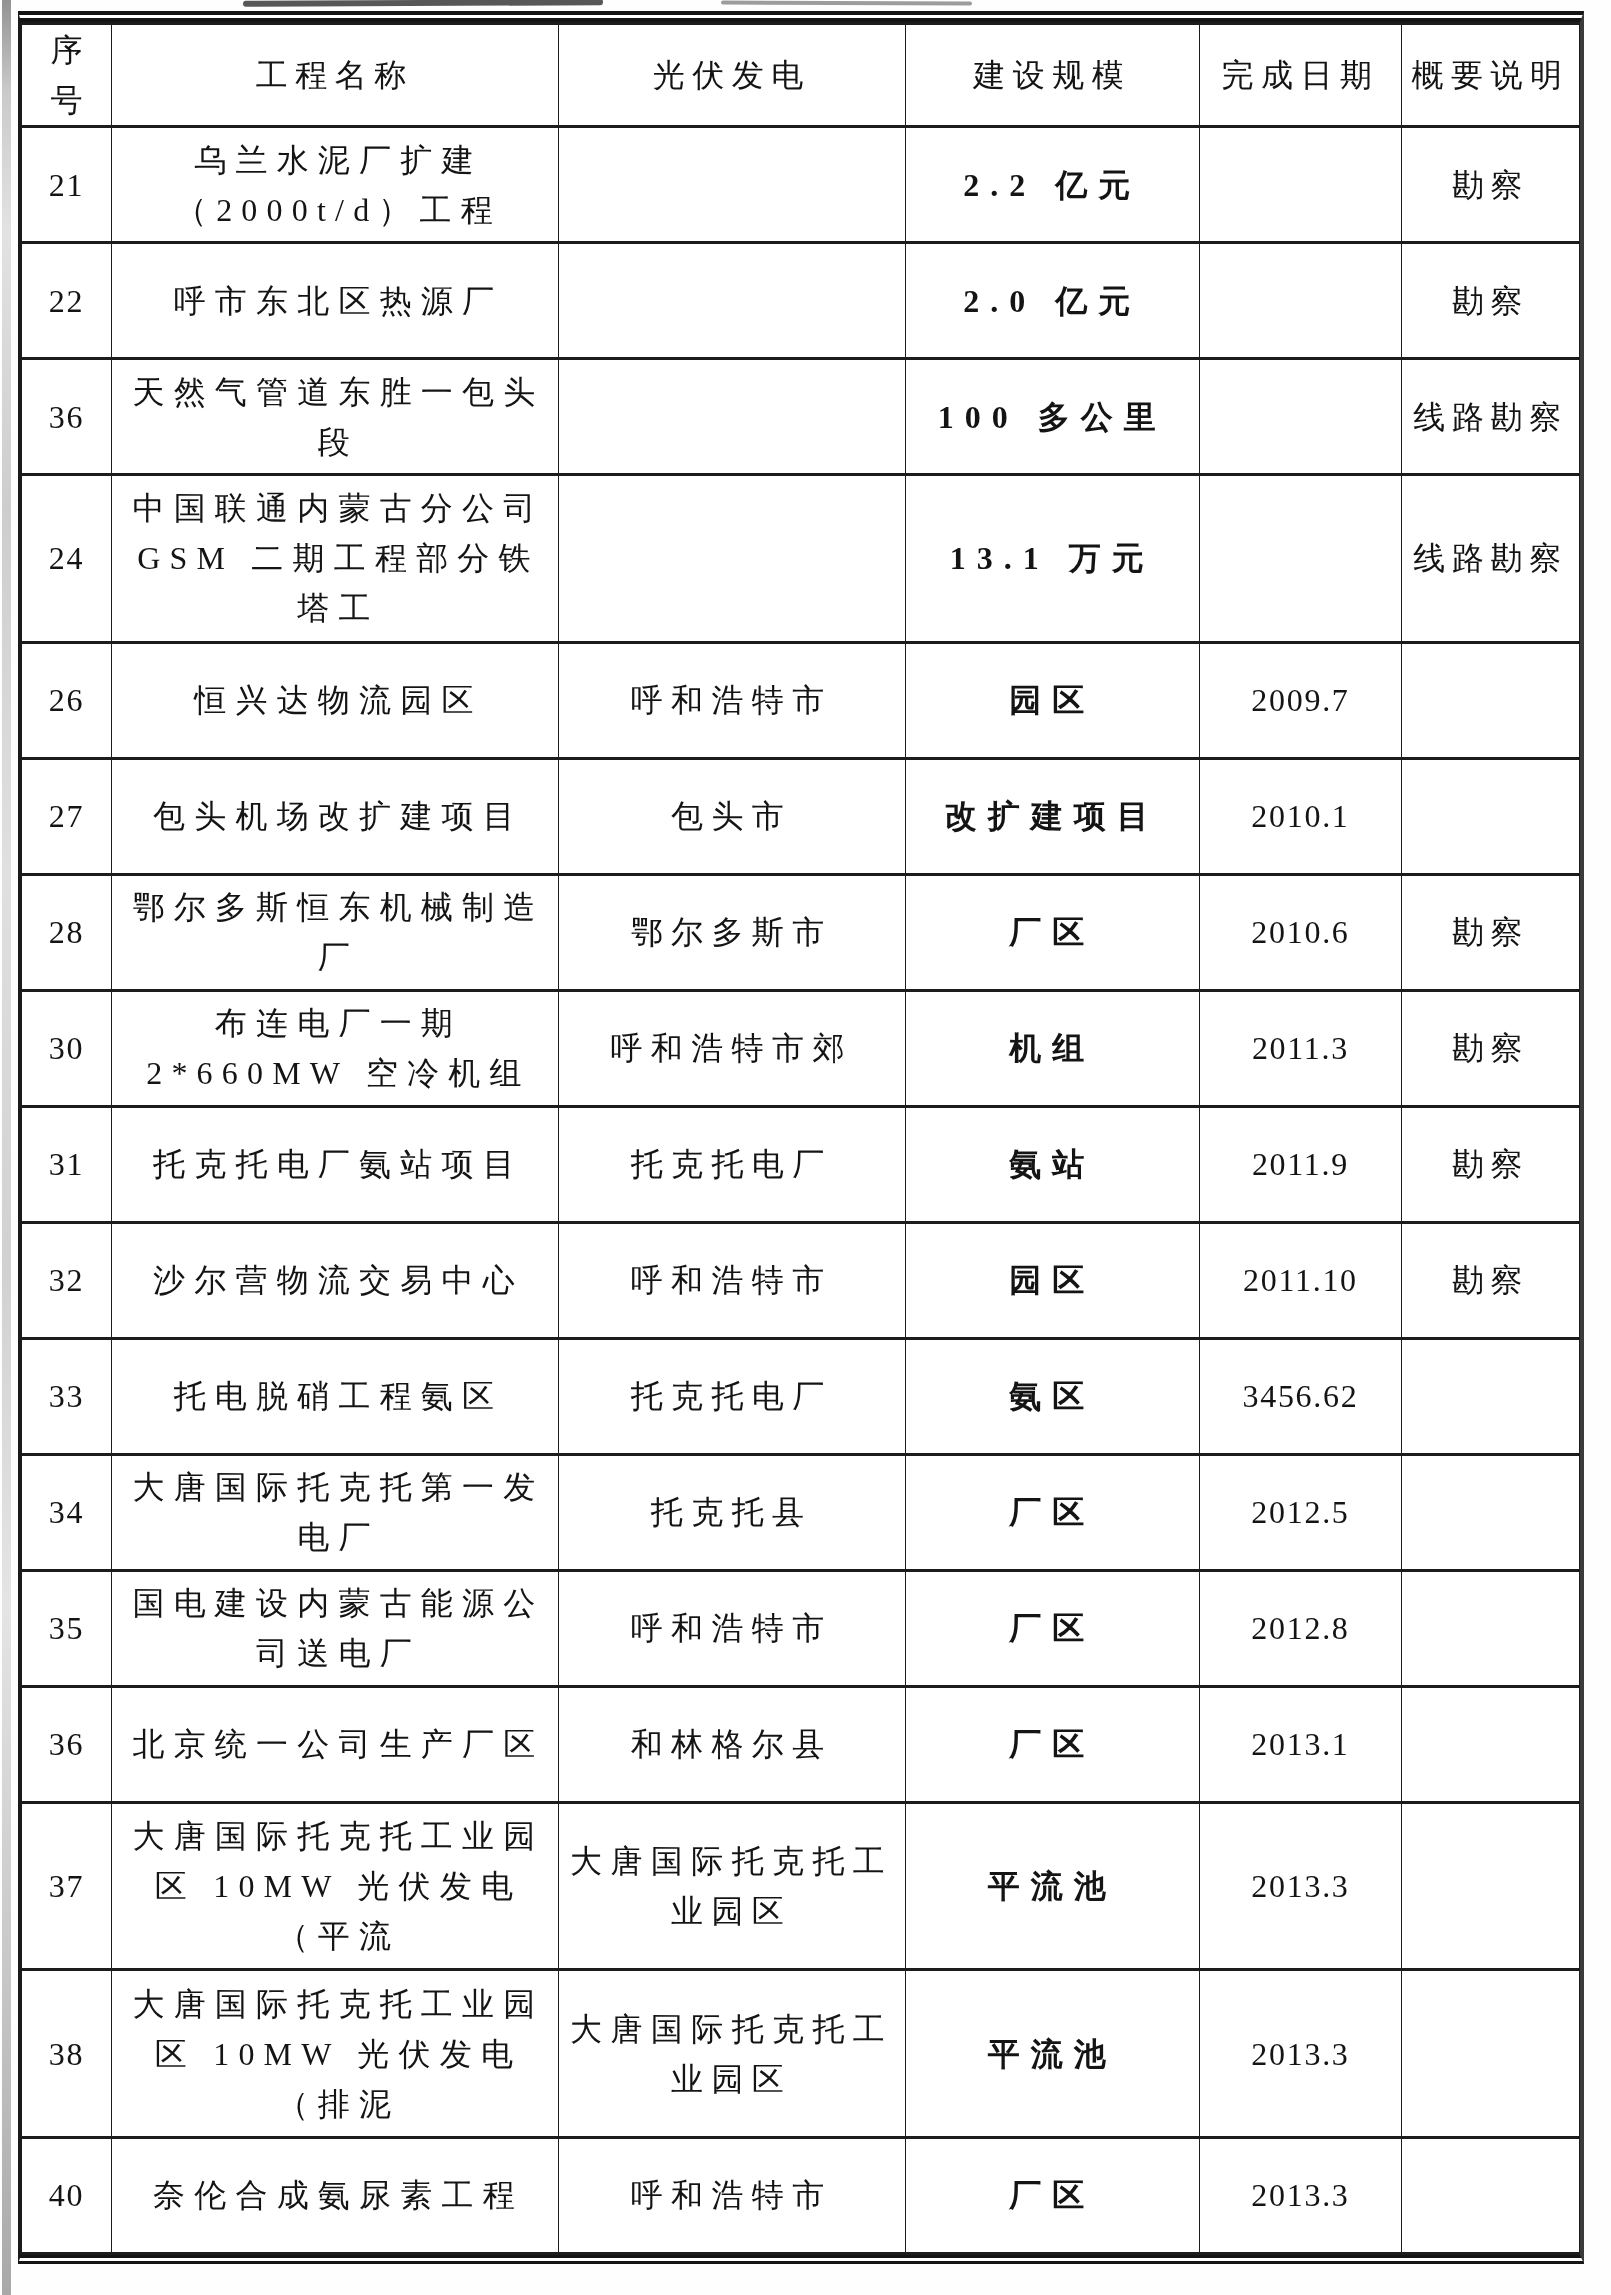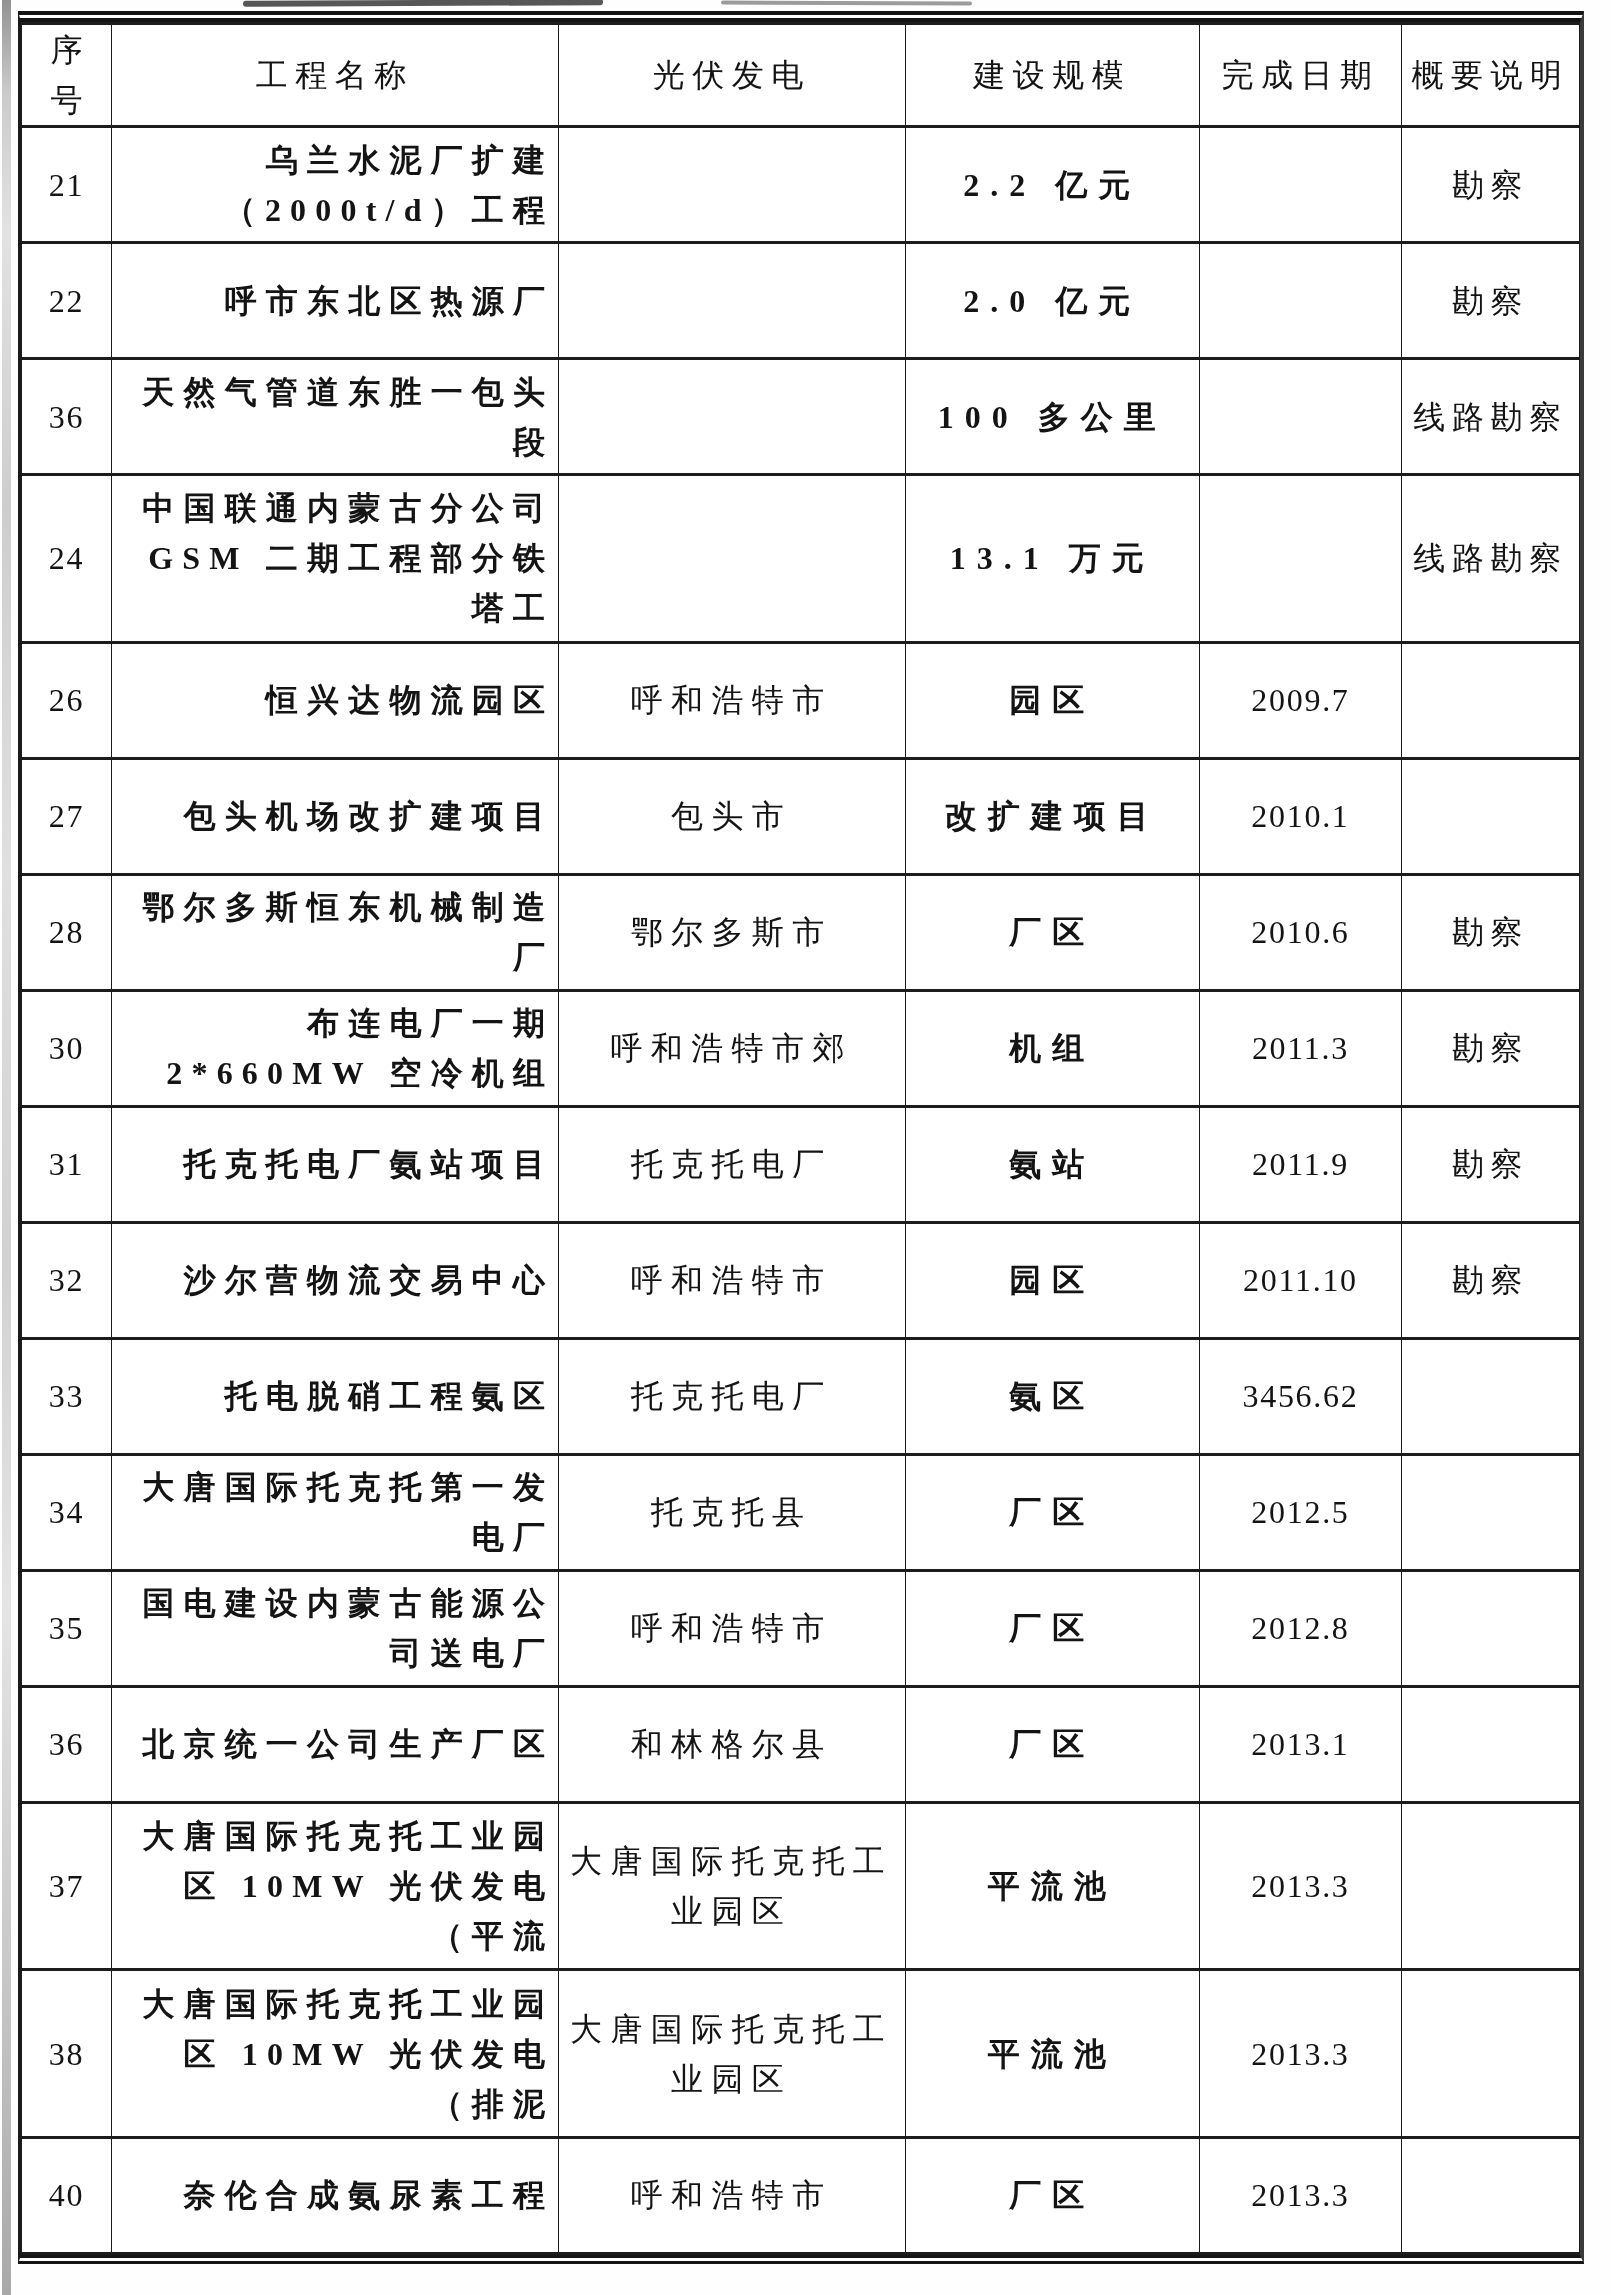--- a/index.html
+++ b/index.html
@@ -77,21 +77,21 @@
     white-space: pre-line;
     line-height: 50px;
     padding: 0;
     overflow: hidden;
   }
   thead tr { height: 103px; }
   tbody tr { height: 106px; }
   th { letter-spacing: 7.5px; }
   th.c-no { letter-spacing: 0; }
   td.c-no      { letter-spacing: 1.7px; }
-  td.c-name    { text-align: right; padding: 0 3.4px 0 11px; letter-spacing: 9.2px; font-weight: bold; }
+  td.c-name    { text-align: center; padding: 0 3.4px 0 11px; letter-spacing: 9.2px; }
   td.c-location{ letter-spacing: 8.4px; }
   td.c-scale   { letter-spacing: 11px; padding: 0 2px; font-weight: bold; }
   td.c-date    { letter-spacing: 1.7px; }
   td.c-summary { letter-spacing: 6.7px; }
 </style>
 </head>
 <body>
 
 <div class="page">
   <div class="edge-left"></div>

